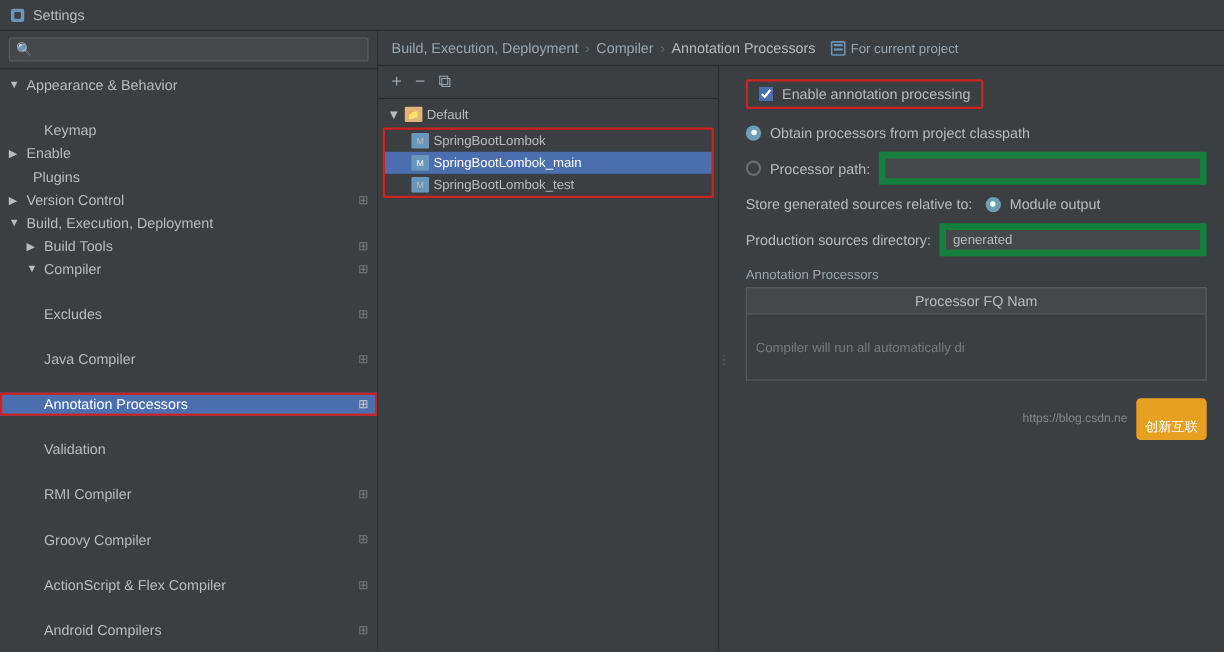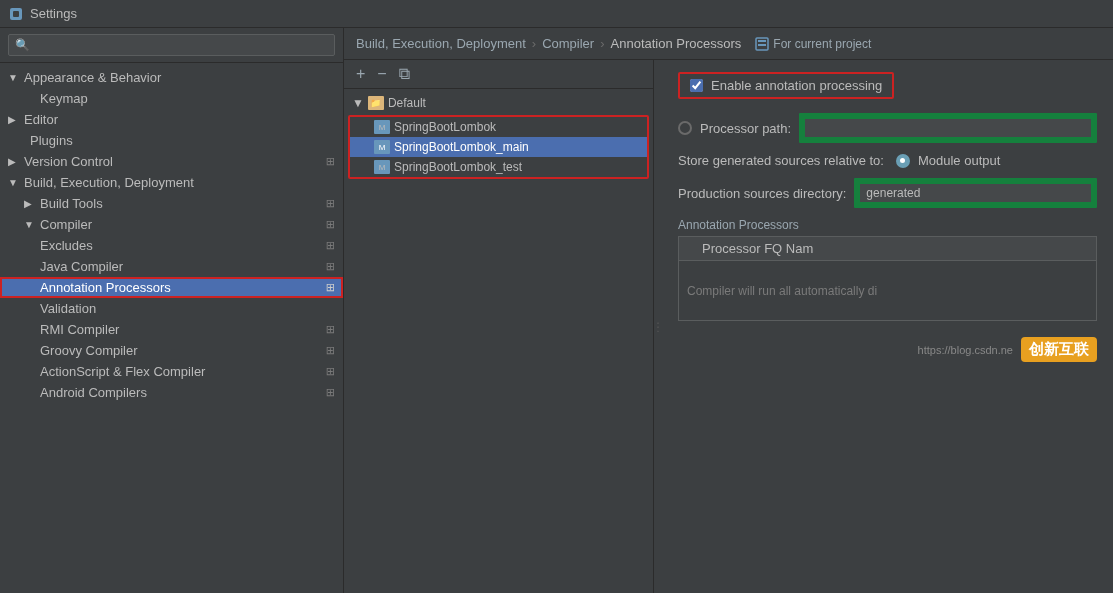--- a/index.html
+++ b/index.html
@@ -72,21 +72,21 @@
       font-size: 13px;
       position: relative;
     }
     .nav-item.selected { background: #4b6eaf; color: #ffffff; }
     .nav-item .expand-arrow {
       width: 12px;
       font-size: 10px;
       display: inline-block;
     }
     .indent-1 { padding-left: 24px !important; }
-    .indent-2 { padding-left: 40px !important; }
+    .indent-2 { padding-left: 40px !important; margin-top: 20px; }
     .nav-config-icon {
       margin-left: auto;
       color: #7a7a7a;
       font-size: 11px;
     }
     
     .right-panel {
       flex: 1;
       display: flex;
       flex-direction: column;
@@ -235,24 +235,25 @@
       flex: 1;
     }
     .section-label {
       color: #9aa7b0;
       font-size: 12px;
       margin: 8px 0 4px 0;
     }
     .table-header {
       background: #45484a;
       border: 1px solid #5a5d5e;
-      padding: 4px 23px;
+      padding: 4px 8px;
       display: flex;
       align-items: center;
       min-height: 24px;
+      justify-content: center;
     }
     .table-body {
       border: 1px solid #5a5d5e;
       border-top: none;
       min-height: 60px;
       background: #3c3f41;
       display: flex;
       align-items: center;
       justify-content: flex-start;
       padding: 8px;
@@ -306,21 +307,21 @@
         <div class="nav-item" style="padding-left:8px;">
           <span class="expand-arrow">▼</span>
           <span>Appearance &amp; Behavior</span>
         </div>
         <div class="nav-item indent-2">
           <span>Keymap</span>
         </div>
 
         <div class="nav-item" style="padding-left:8px;">
           <span class="expand-arrow">▶</span>
-          <span>Editor</span>
+          <span>Enable</span>
         </div>
 
         <div class="nav-item" style="padding-left:30px;">
           <span>Plugins</span>
         </div>
 
         <div class="nav-item" style="padding-left:8px;">
           <span class="expand-arrow">▶</span>
           <span>Version Control</span>
           <span class="nav-config-icon">⊞</span>
@@ -439,20 +440,26 @@
         <div class="drag-handle">⋮</div>
 
         <div class="settings-panel">
           
           <div style="border: 2px solid #cc2222; border-radius: 2px; display: inline-flex; align-items: center; gap: 8px; padding: 4px 10px; margin-bottom: 14px;">
             <input type="checkbox" checked="" id="enable-annotation" style="">
             <label for="enable-annotation">Enable annotation processing</label>
           </div>
 
           
+          <div class="setting-row">
+            <div class="radio-btn">
+              <div class="radio-inner"></div>
+            </div>
+            <span class="setting-label">Obtain processors from project classpath</span>
+          </div>
 
           
           <div class="setting-row">
             <div class="radio-empty"></div>
             <span class="setting-label">Processor path:</span>
             <input class="text-field" type="text" style="min-width: 120px; flex: 1 1 0%;" value="">
           </div>
 
           
           <div class="store-row">
@@ -481,20 +488,20 @@
             </div>
             <div class="table-body">
               <span class="table-note">Compiler will run all automatically di</span>
             </div>
           </div>
 
           
           <div style="margin-top: 16px; display:flex; justify-content:flex-end; align-items:center; gap:8px;">
             <span style="color:#888; font-size:11px;">https://blog.csdn.ne</span>
             <div style="background:#e8a020; border-radius:4px; padding:3px 8px; display:flex; align-items:center; gap:4px;">
-              <span style="color:white; font-size:15px; font-weight:bold;">创新互联</span>
+              <span style="color:white; font-size:12px; font-weight:normal;margin-top:15px;">创新互联</span>
             </div>
           </div>
         </div>
       </div>
     </div>
   </div>
 </div>
 
 </body></html>

